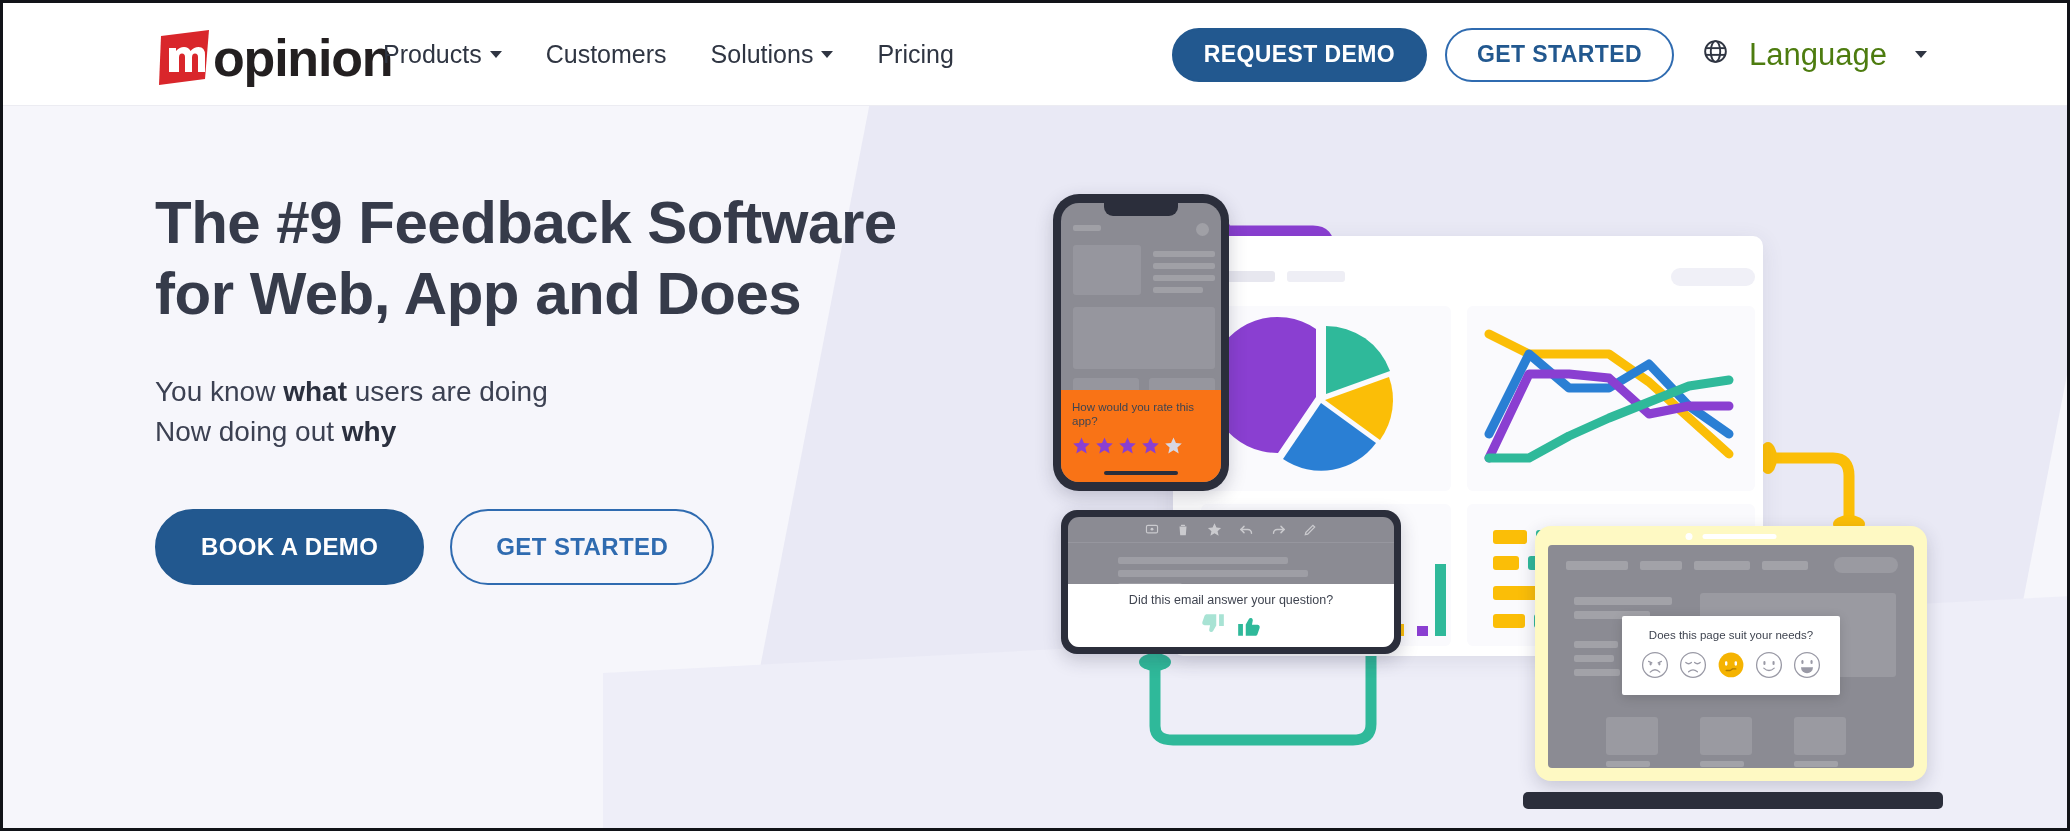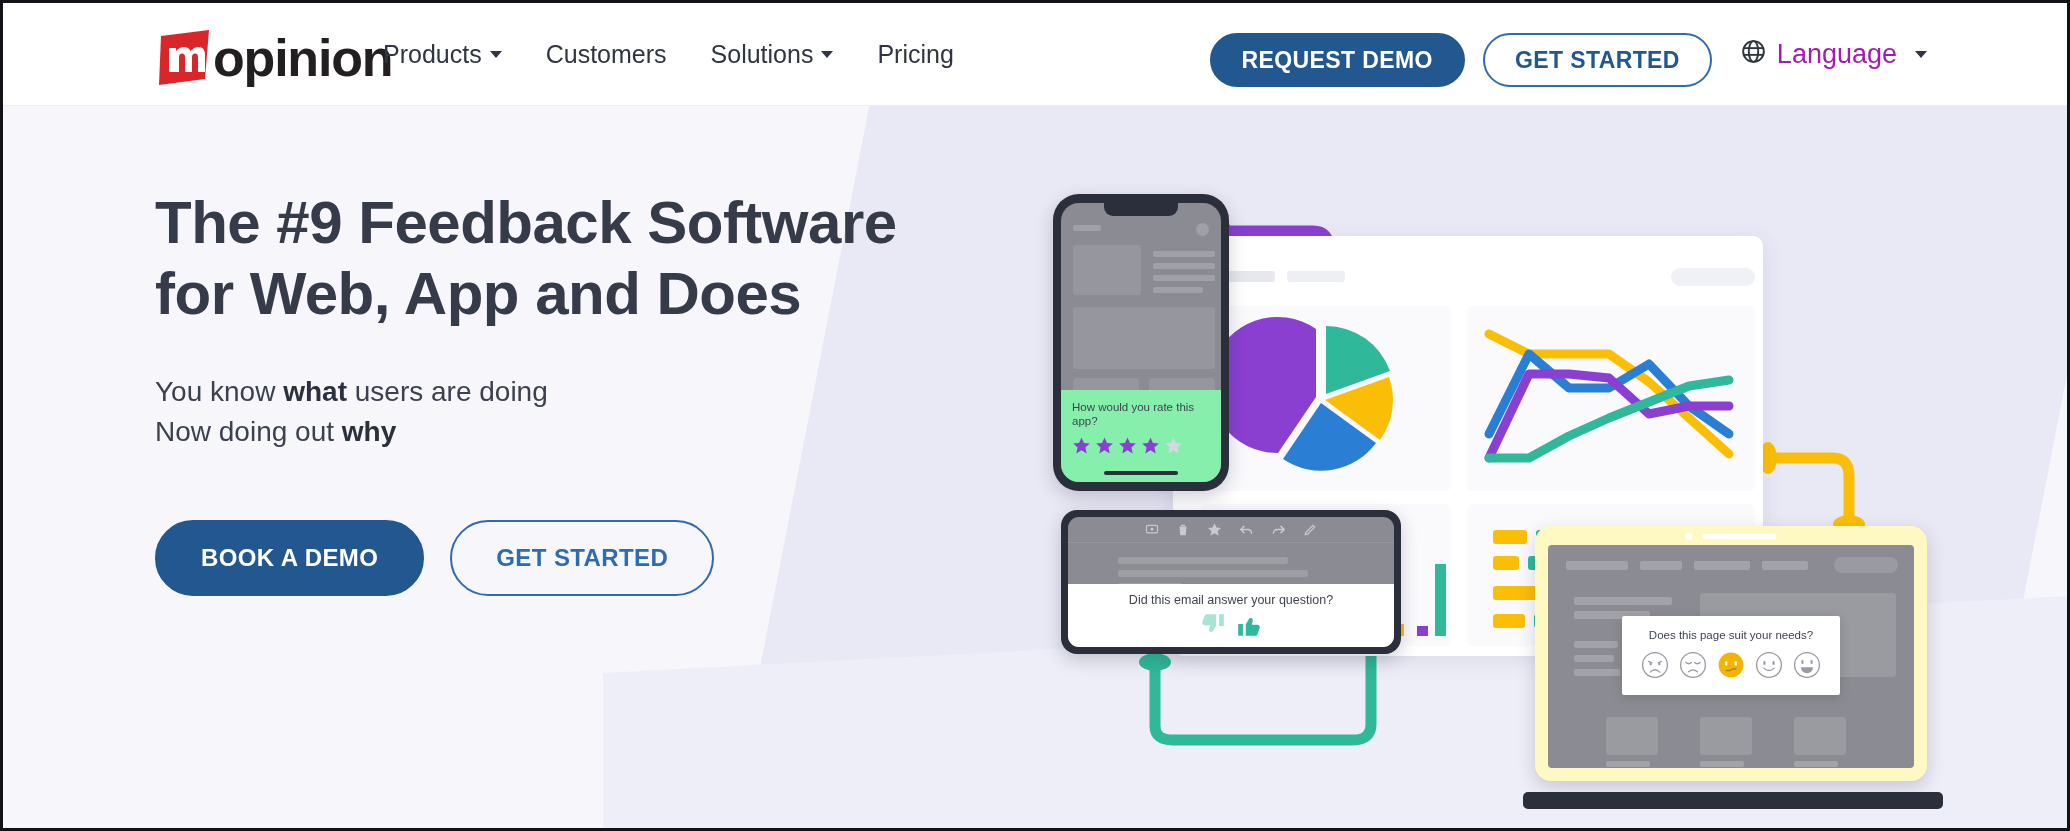--- a/index.html
+++ b/index.html
@@ -59,35 +59,35 @@
     border-top: 7px solid #2f3542;
   }
   .header-right {
     position: absolute; right: 140px; top: 0; height: 103px;
     display: flex; align-items: center; gap: 18px;
   }
   .btn-pill {
     display: inline-flex; align-items: center; justify-content: center;
     border-radius: 999px;
     font-weight: 700; letter-spacing: 0.4px;
-    cursor: pointer; white-space: nowrap; margin-top: 11px;
+    cursor: pointer; white-space: nowrap;
   }
   .btn-demo {
     background: #22588f; color: #ffffff;
     font-size: 23px; height: 54px; padding: 0 30px;
     border: 2px solid #22588f;
   }
   .btn-started-top {
     background: #ffffff; color: #22588f;
     font-size: 23px; height: 54px; padding: 0 30px;
     border: 2px solid #2f6bb0;
   }
   .lang {
-    display: flex; align-items: center; gap: 10px;
-    font-size: 27px; color: #a21caf; cursor: pointer;
+    display: flex; align-items: center; gap: 20px;
+    font-size: 31px; color: #4d7c0f; cursor: pointer;
     margin-left: 10px;
   }
 
   
   .hero {
     position: absolute; top: 103px; left: 0;
     width: 100%; height: 725px;
     background: #f6f6fb;
     overflow: hidden;
   }
@@ -168,21 +168,21 @@
   }
   .notch {
     position: absolute; left: 50%; top: 0; transform: translateX(-50%);
     width: 74px; height: 13px; background: #2b2e3b;
     border-bottom-left-radius: 9px; border-bottom-right-radius: 9px;
   }
   .ph-block { position: absolute; background: rgba(255,255,255,0.10); border-radius: 3px; }
   .ph-line  { position: absolute; background: rgba(255,255,255,0.18); border-radius: 2px; }
   .ph-survey {
     position: absolute; left: 0; right: 0; bottom: 0;
-    height: 92px; background: #86efac; padding: 10px 11px 0 11px;
+    height: 92px; background: #f97316; padding: 10px 11px 0 11px;
   }
   .ph-q { font-size: 11.5px; color: #3f4450; line-height: 1.25; }
   .stars { margin-top: 7px; display: flex; gap: 4px; }
   .star { width: 19px; height: 19px; display: block; }
   .home-bar {
     position: absolute; left: 50%; transform: translateX(-50%);
     bottom: 7px; width: 74px; height: 4px;
     background: #2b2e3b; border-radius: 3px;
   }
 

